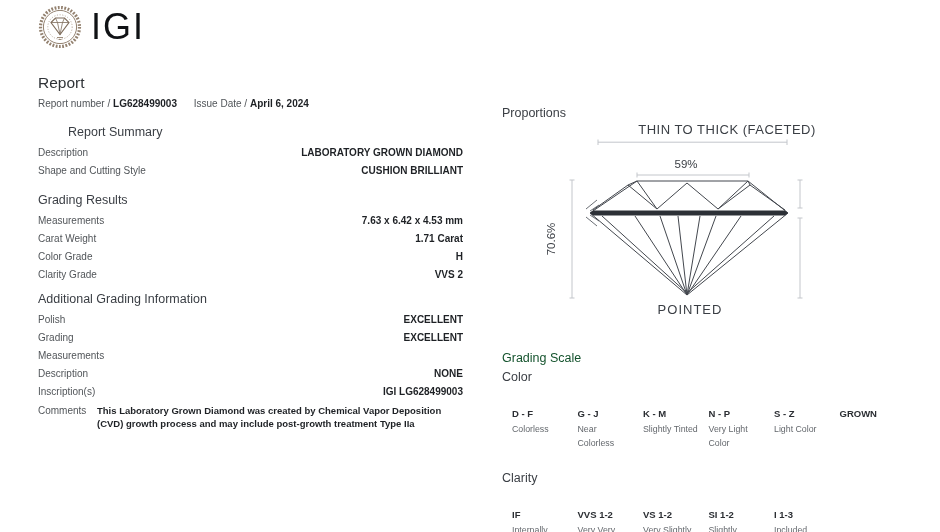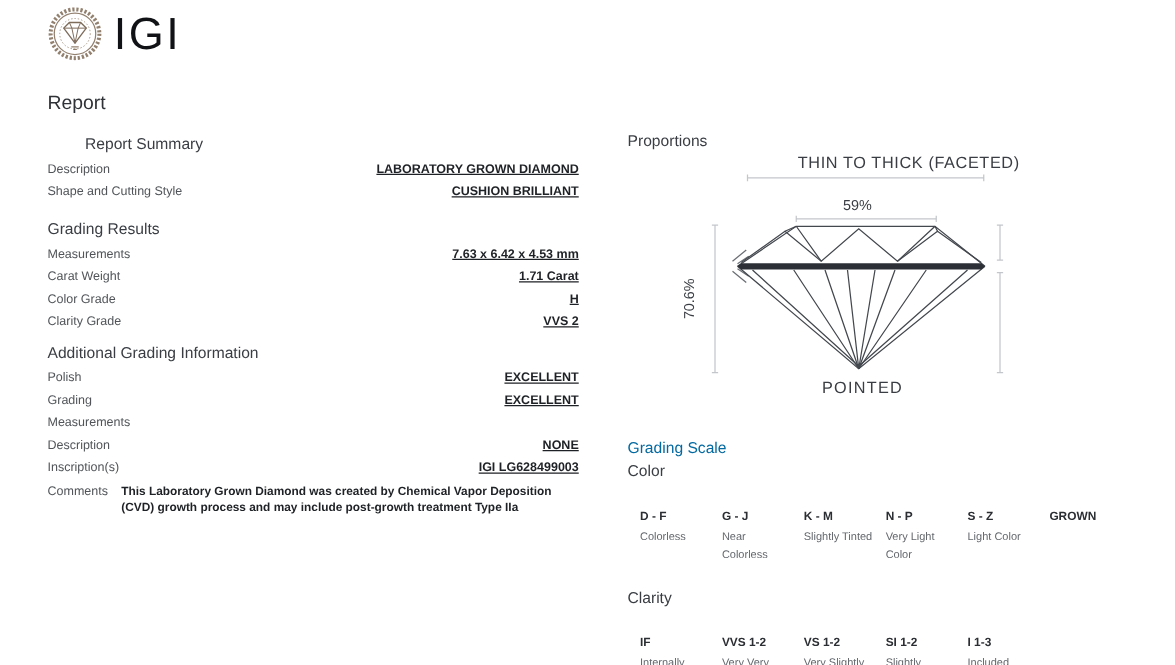--- a/index.html
+++ b/index.html
@@ -22,32 +22,32 @@
   .meta-line { margin-top:4px; font-size:10px; color:#515559; line-height:13px; }
   .meta-line b { color:#1e2125; font-weight:700; }
   .meta-issue { margin-left:14px; }
   h2.section { font-size:12.5px; font-weight:500; color:#3a3e44; line-height:16px; }
   .mt-summary { margin-top:14px;margin-left:30px; }
   .mt-grading { margin-top:13px; }
   .mt-additional { margin-top:8px; }
   .rows { margin-top:3px; }
   .row { display:flex; justify-content:space-between; align-items:center; padding:3.5px 0; min-height:18px; }
   .row .lbl { font-size:10px; color:#515559; line-height:11px; }
-  .row .val { font-size:10px; font-weight:700; color:#1e2125; line-height:11px; text-align:right;text-decoration:underline; }
+  .row .val { font-size:10px; font-weight:700; color:#1e2125; line-height:11px; text-align:right; }
   .row-comments { display:flex; align-items:flex-start; padding:3.5px 0; }
   .row-comments .lbl { flex:0 0 59px; font-size:10px; color:#515559; line-height:13px; }
   .row-comments .val { flex:1; font-size:9.5px; font-weight:700; color:#1e2125; line-height:13px; text-align:left; }
 
   
   .proportions-title { position:absolute; left:502px; top:106px; font-size:12.5px; font-weight:500; color:#3a3e44; }
   .diagram { position:absolute; left:540px; top:118px; width:400px; height:206px; }
   .diagram text { font-family:"Liberation Sans", sans-serif; fill:#3a3e44; }
 
   .scale-block { position:absolute; left:502px; top:350px; width:438px; }
-  .scale-heading { font-size:12.5px; font-weight:500; color:#0369a1; line-height:16px; }
+  .scale-heading { font-size:12.5px; font-weight:500; color:#14532d; line-height:16px; }
   .scale-sub { font-size:12.5px; font-weight:500; color:#3a3e44; line-height:16px; margin-top:3px; }
   .scale-sub.clarity { margin-top:20px; }
   .scale-grid { display:grid; margin-left:10px; margin-top:23px; }
   .scale-grid.color-grid { grid-template-columns:repeat(5,65.5px) auto; }
   .scale-grid.clarity-grid { grid-template-columns:repeat(5,65.5px); }
   .scale-cell { padding-right:6px; }
   .scale-grade { font-size:9.5px; font-weight:700; color:#2b2e33; line-height:12px; }
   .scale-desc { font-size:8.8px; color:#64686d; line-height:13.5px; margin-top:3px; white-space:pre-line; }
 </style>
 </head>
@@ -61,20 +61,26 @@
     <path d="M13,17.5 L17.5,13 H26.5 L31,17.5 L22,29.5 Z" fill="none" stroke="#7f6d5c" stroke-width="1.1"></path>
     <path d="M13,17.5 H31 M17.5,13 L19.5,17.5 M26.5,13 L24.5,17.5 M19.5,17.5 L22,29.5 M24.5,17.5 L22,29.5" fill="none" stroke="#7f6d5c" stroke-width="0.8"></path>
     <path d="M19,32.5 H25 M20.5,34.5 H23.5" stroke="#93816f" stroke-width="0.9" fill="none"></path>
   </svg>
   <div class="wordmark">IGI</div>
 </div>
 
 <div class="left-col">
   <h1 class="report-title">Report</h1>
 
+  <div class="meta-line">
+    <span>Report number /</span>
+    <b>LG628499003</b>
+    <span class="meta-issue">Issue Date /</span>
+    <b>April 6, 2024</b>
+  </div>
 
   <h2 class="section mt-summary">Report Summary</h2>
   <div class="rows">
     <div class="row">
       <span class="lbl">Description</span>
       <span class="val">LABORATORY GROWN DIAMOND</span>
     </div>
     <div class="row">
       <span class="lbl">Shape and Cutting Style</span>
       <span class="val">CUSHION BRILLIANT</span>

